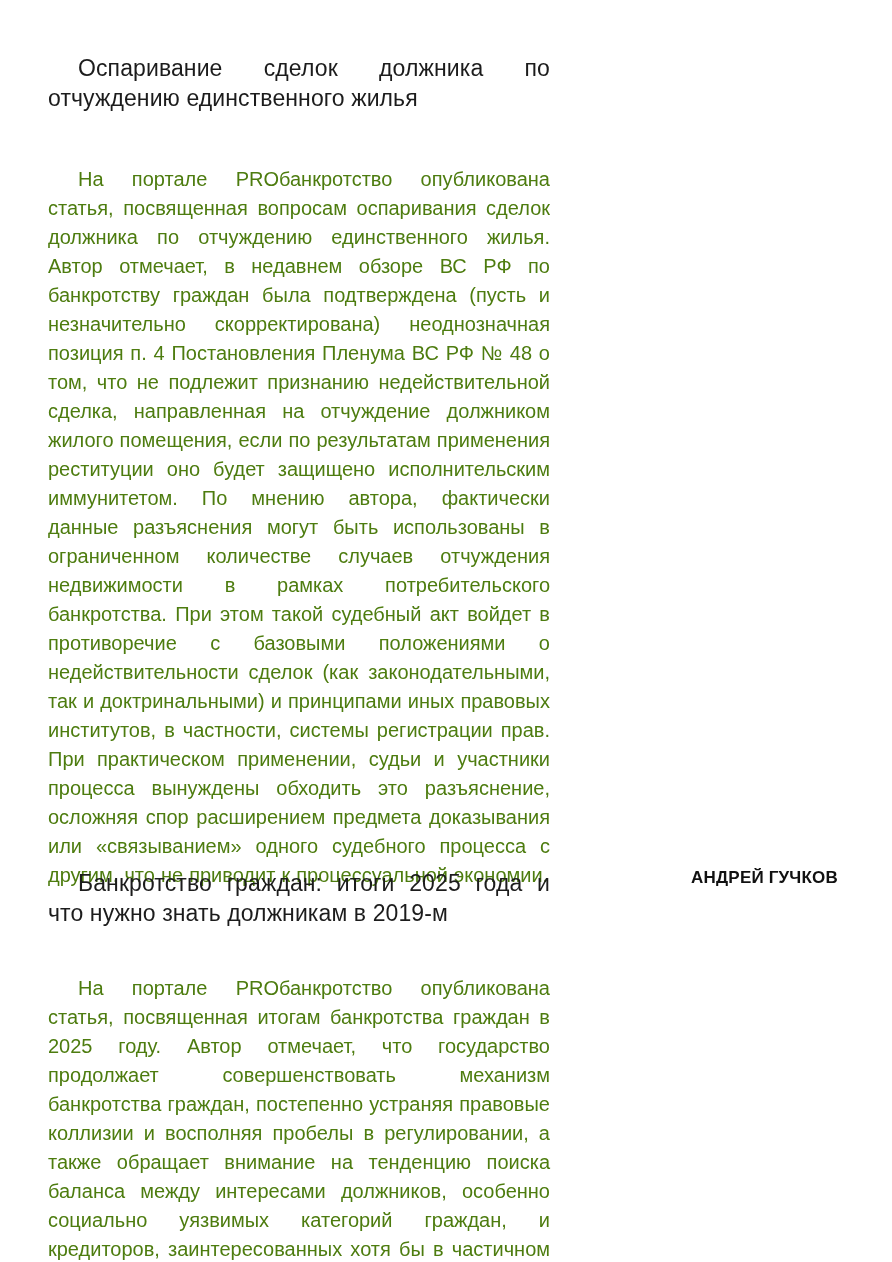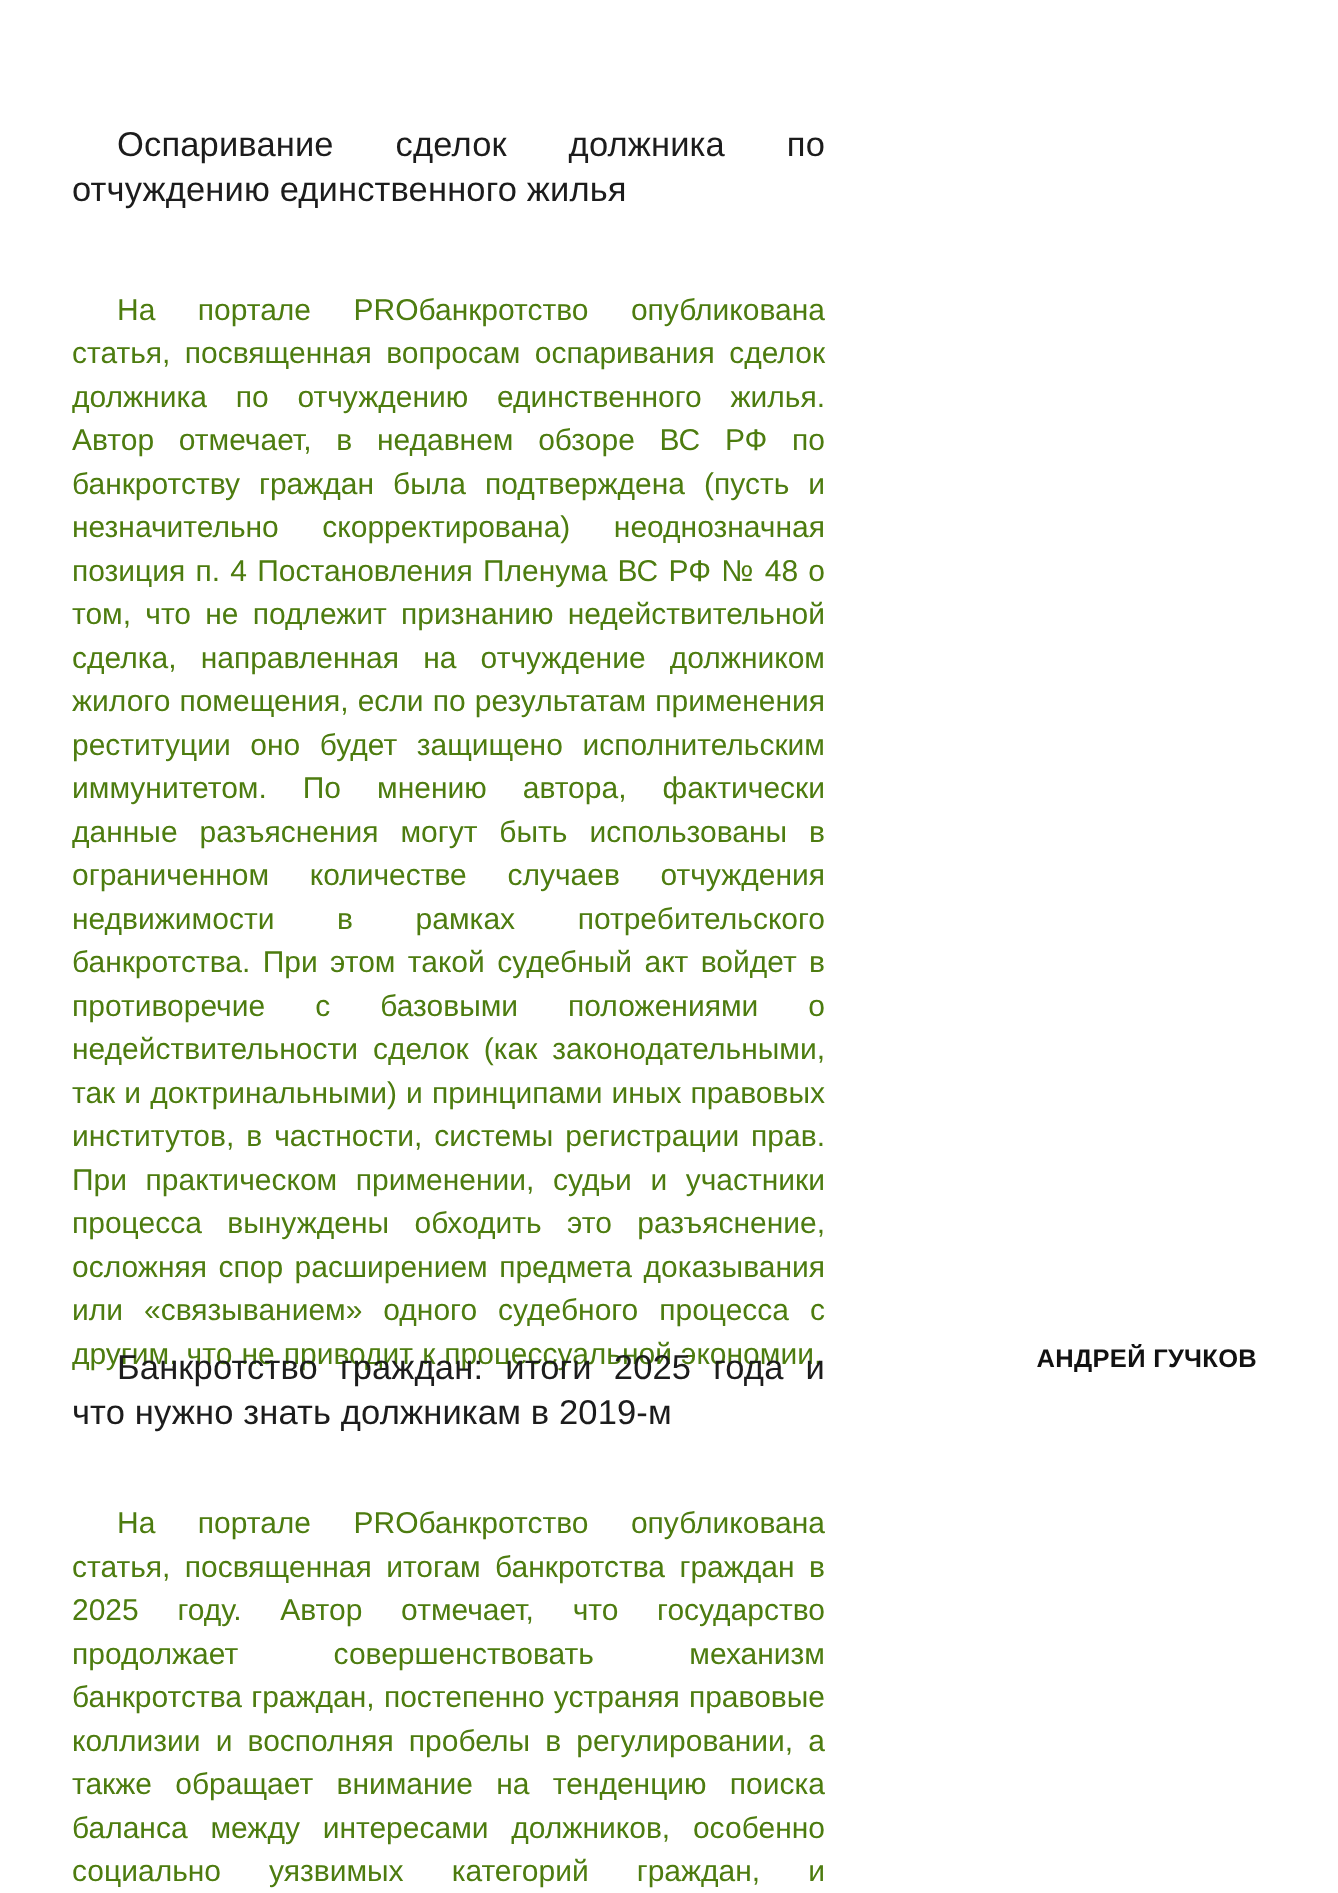--- a/index.html
+++ b/index.html
@@ -18,21 +18,20 @@
   .page {
     position: relative;
     width: 892px;
     height: 1262px;
     box-sizing: border-box;
   }
   .article {
     position: absolute;
     left: 48px;
     width: 502px;
-    margin-top: 28px;
   }
   .article-1 { top: 53px; }
   .article-2 { top: 868px; }
   .article-title {
     margin: 0;
     font-size: 23px;
     line-height: 30px;
     font-weight: 400;
     color: #1c1c1c;
     text-align: justify;

